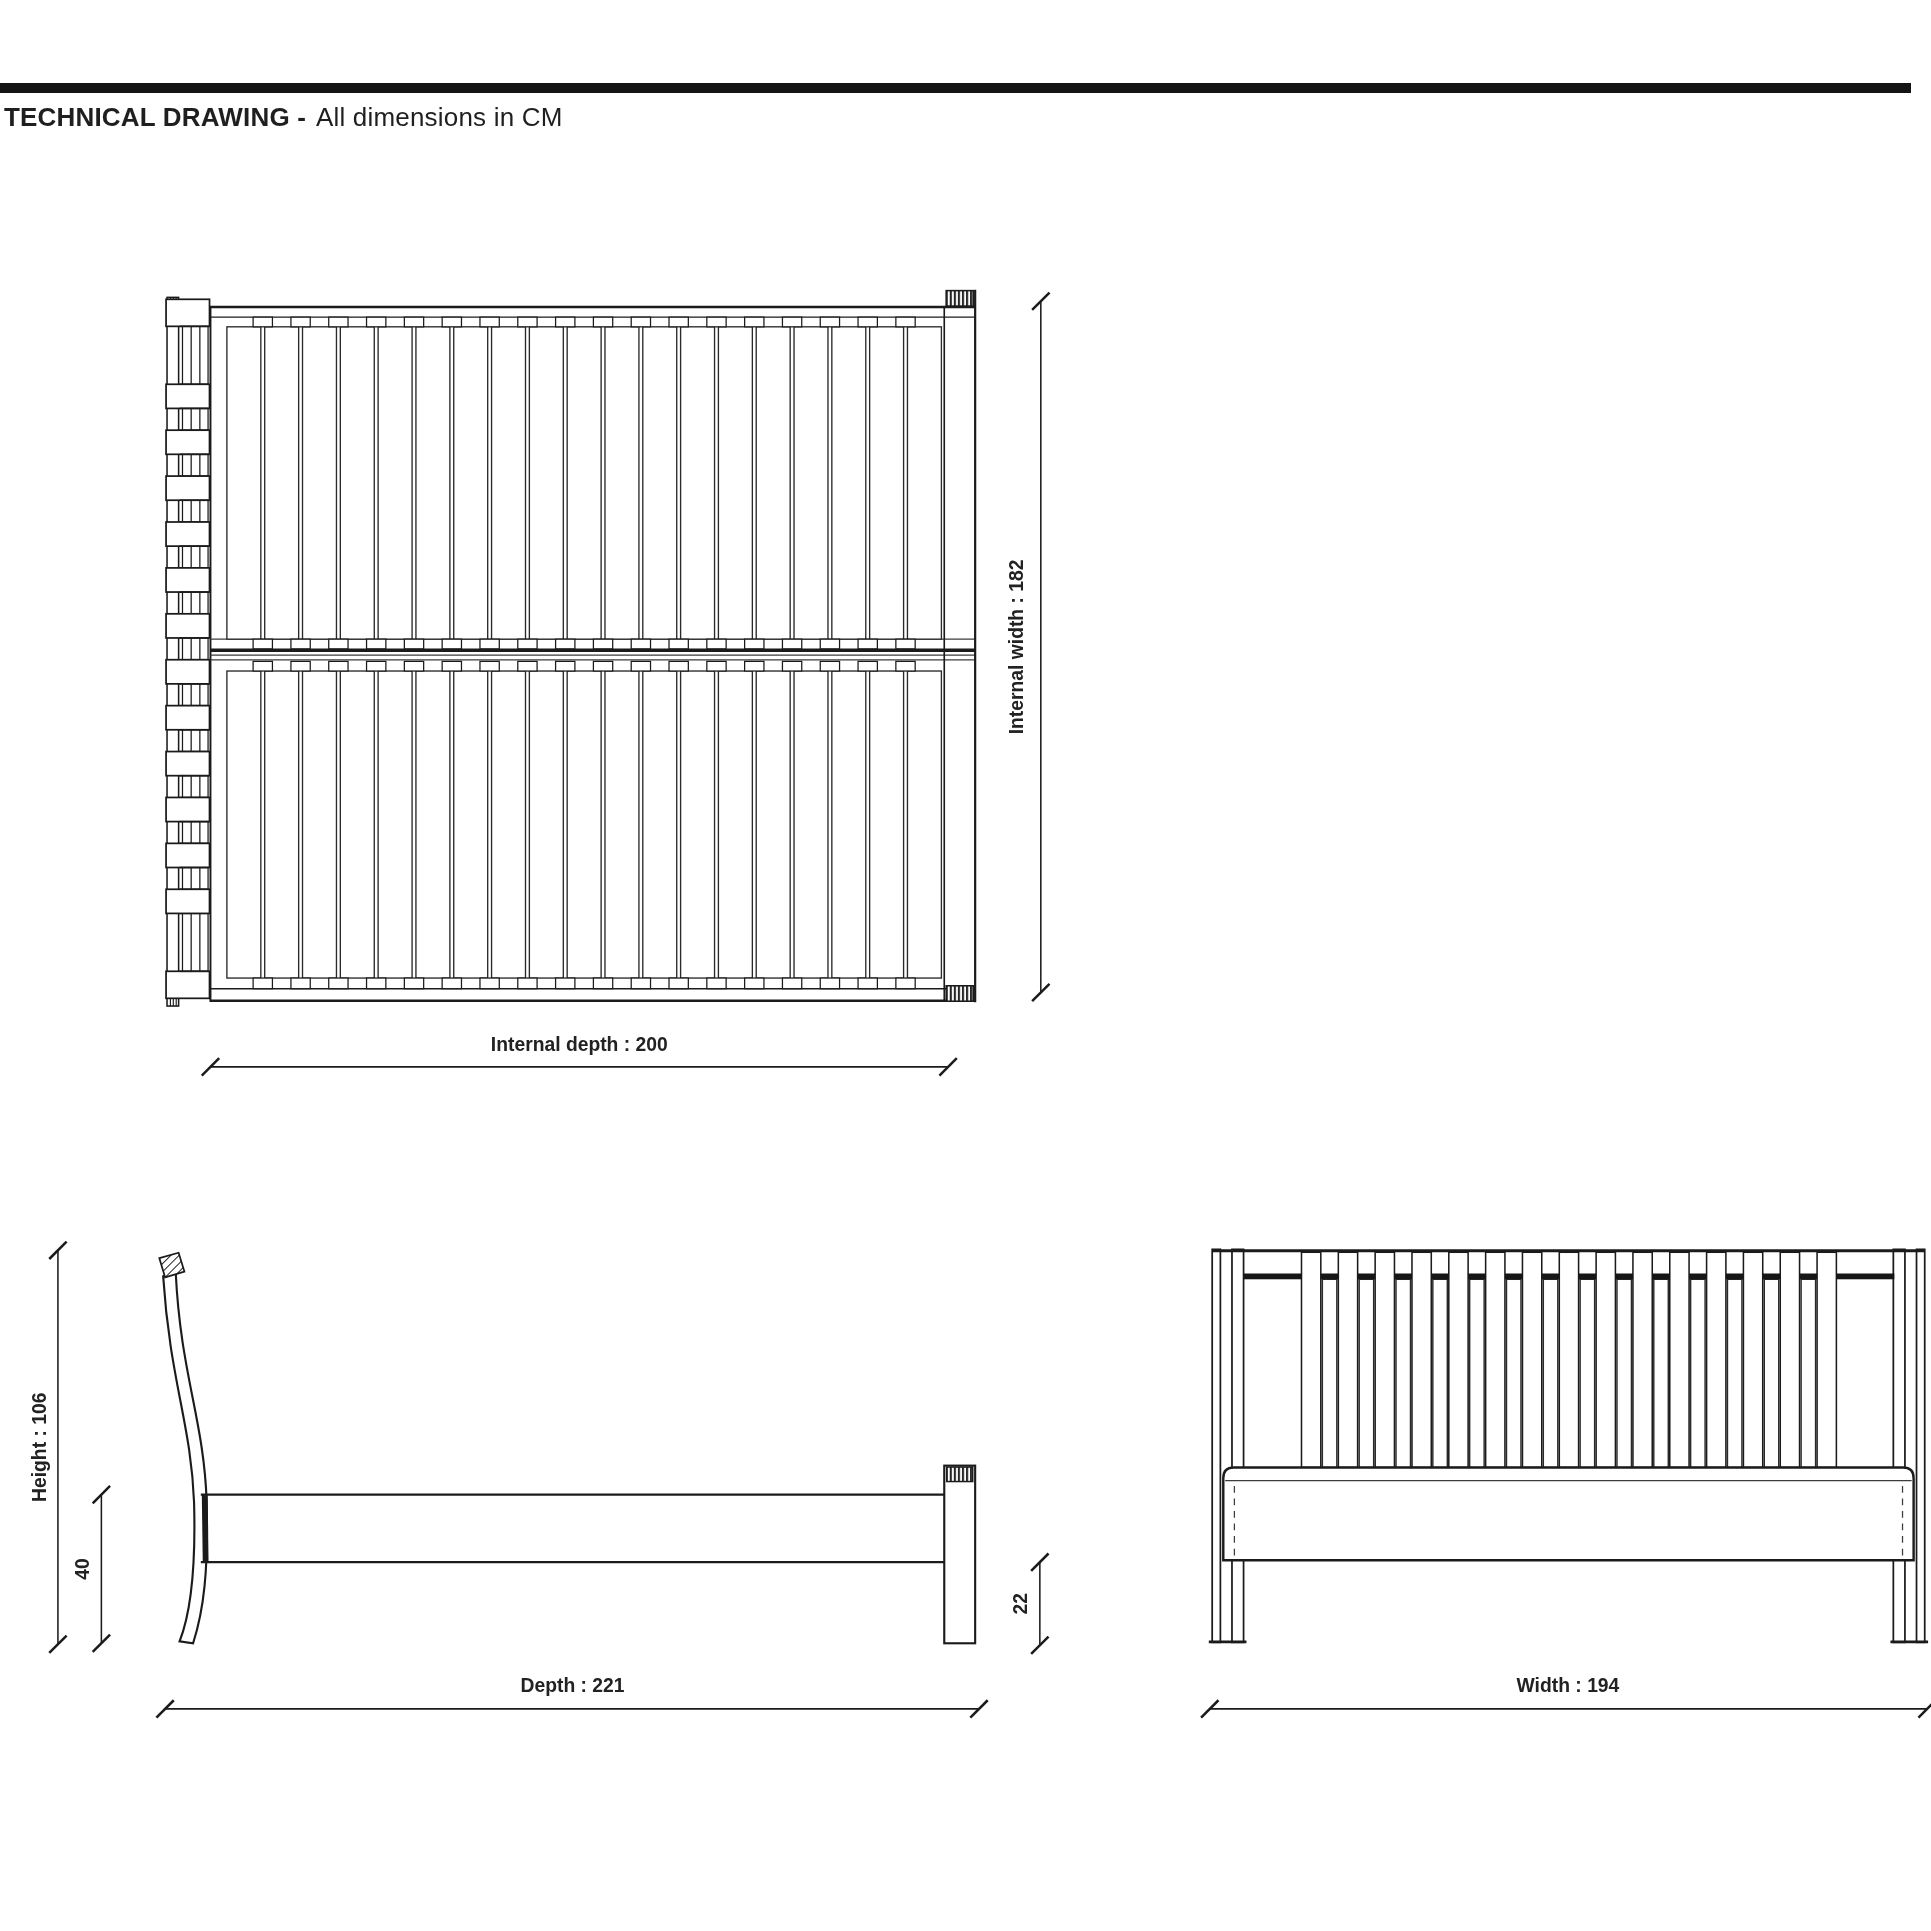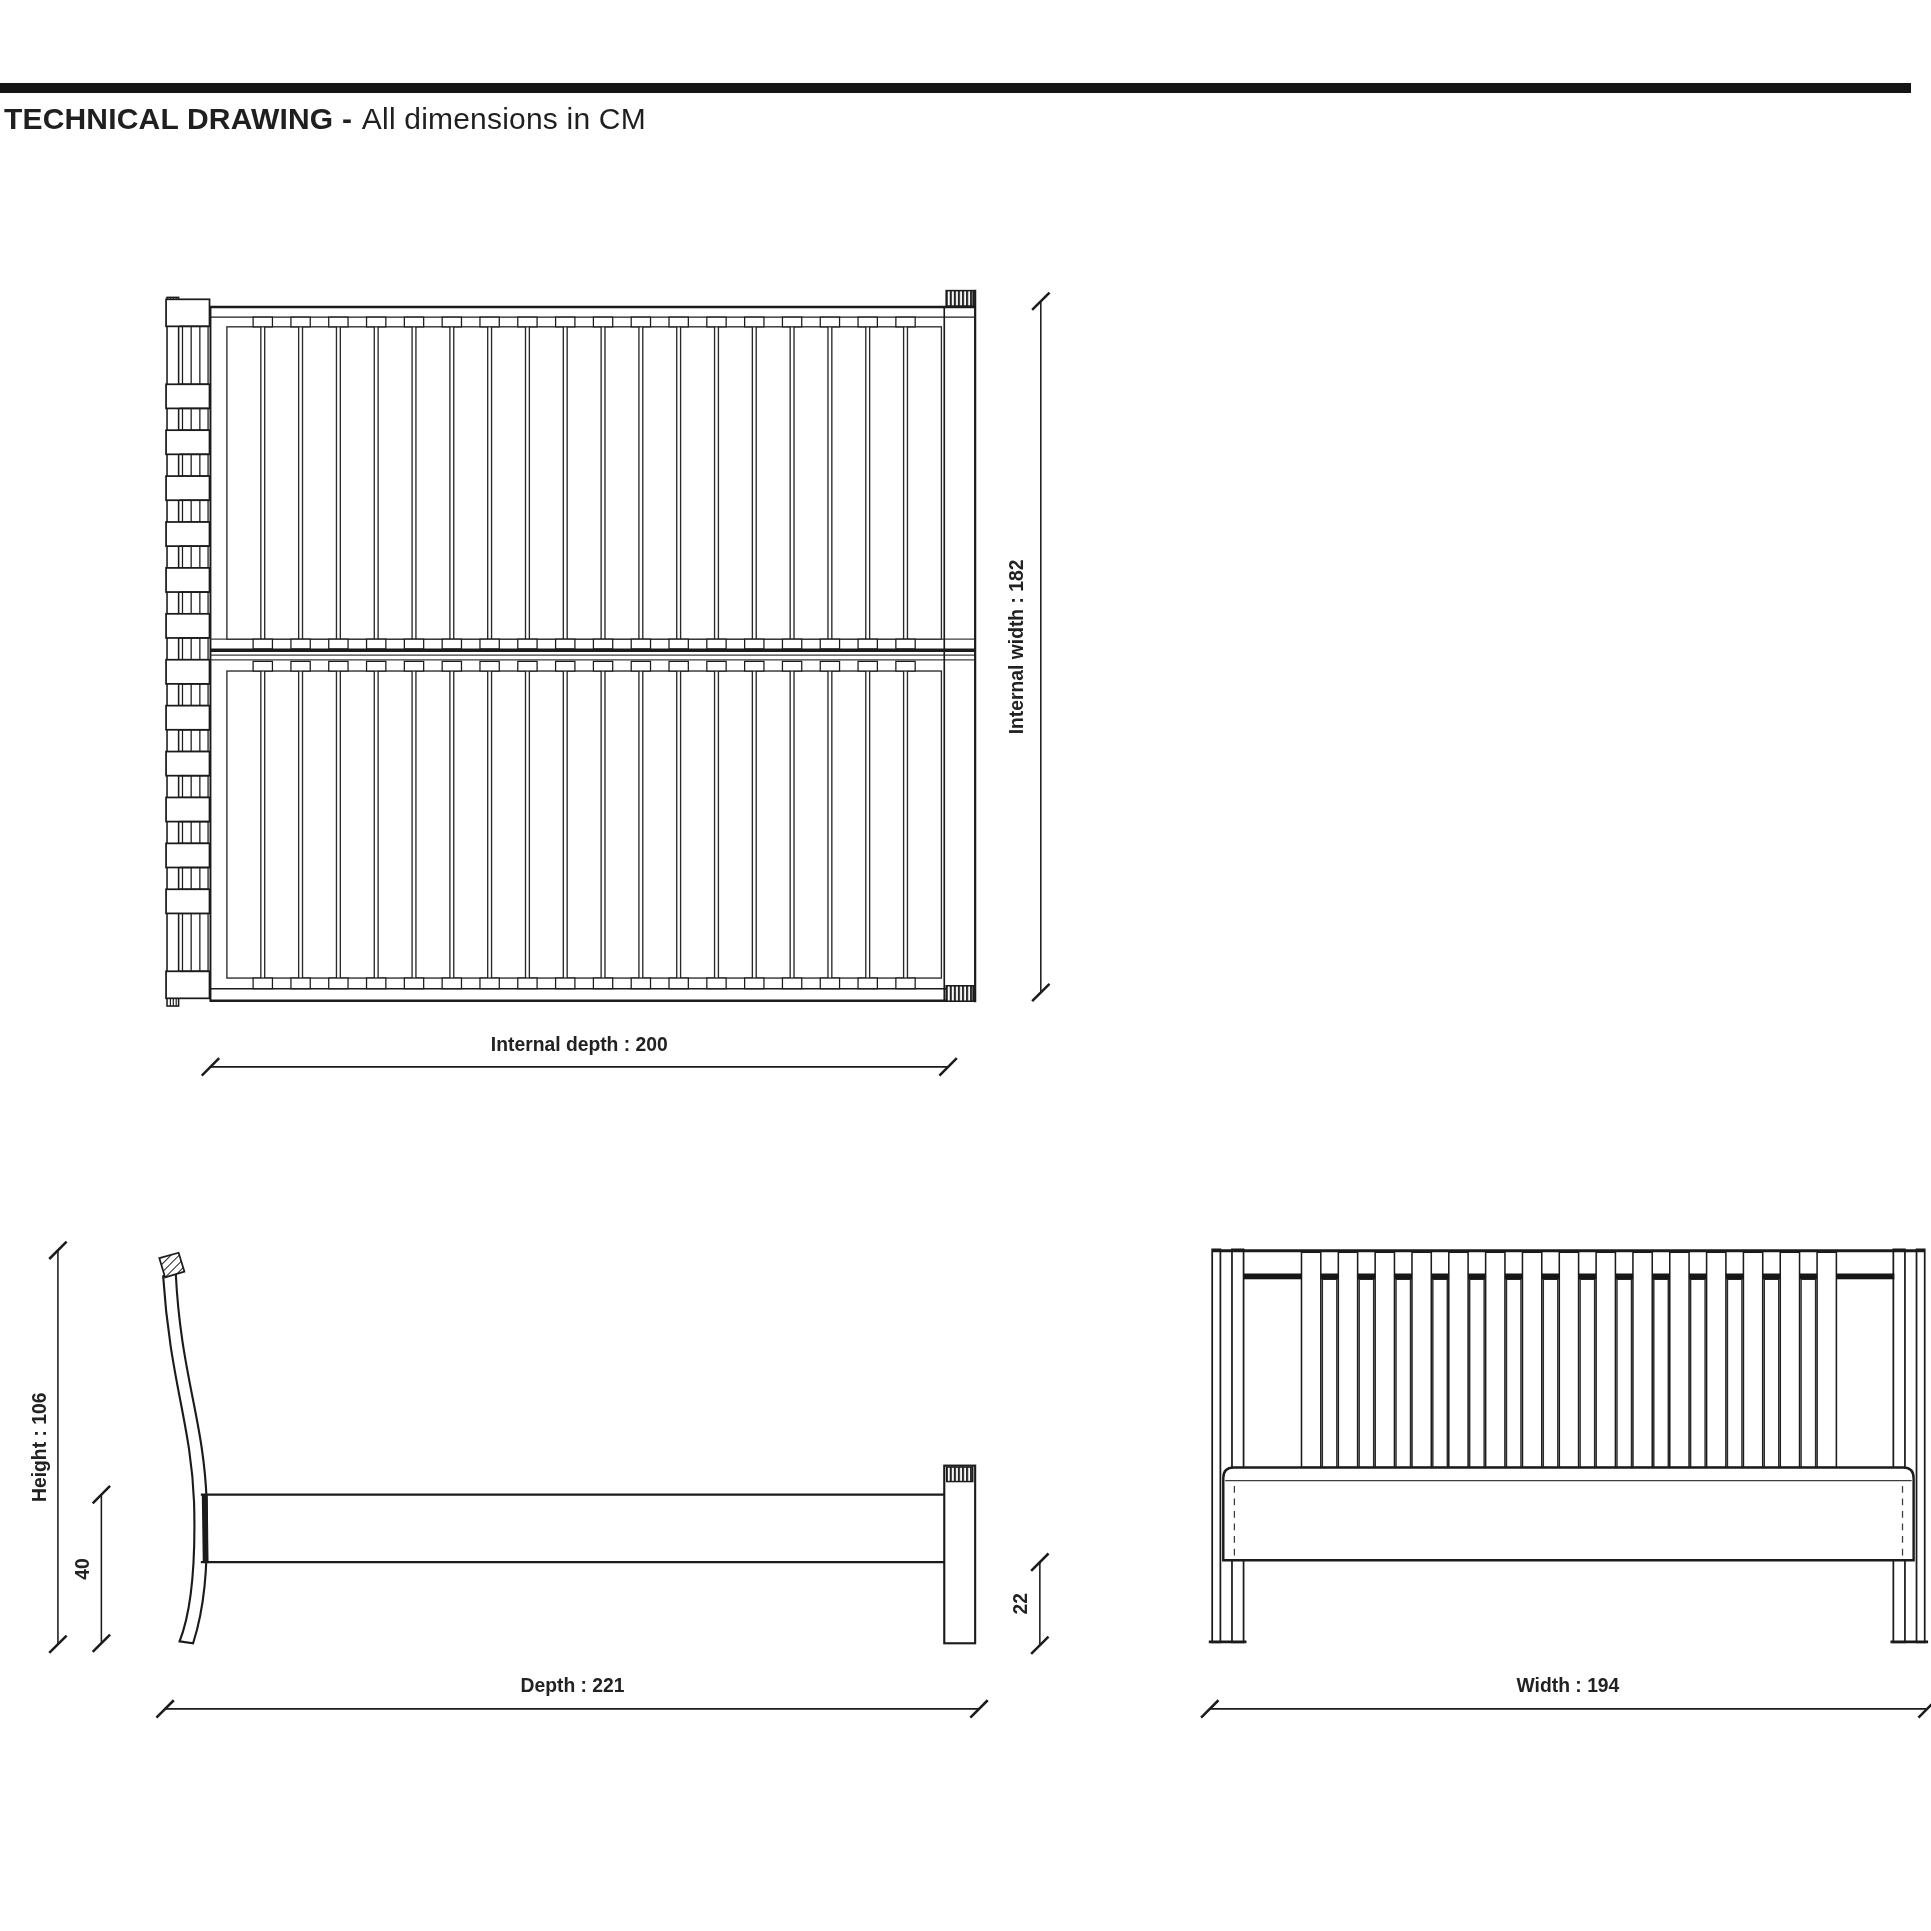--- a/index.html
+++ b/index.html
@@ -10,21 +10,21 @@
     font-family:"Liberation Sans", sans-serif;
     overflow:hidden;
   }
   .top-bar{
     position:absolute;left:0;top:83px;
     width:1911px;height:9.7px;
     background:#141414;
   }
   .title{
     position:absolute;left:3.9px;top:102px;
-    font-size:30px;color:#1f1f1f;
+    font-size:26px;color:#1f1f1f;
     white-space:nowrap;
     letter-spacing:0.2px;
   }
   .t-bold{font-weight:bold;}
   .t-reg{font-weight:normal;margin-left:9.7px;}
   svg.drawing{position:absolute;left:0;top:0;}
   text.dim{
     font-family:"Liberation Sans", sans-serif;
     font-weight:bold;
     font-size:20px;

